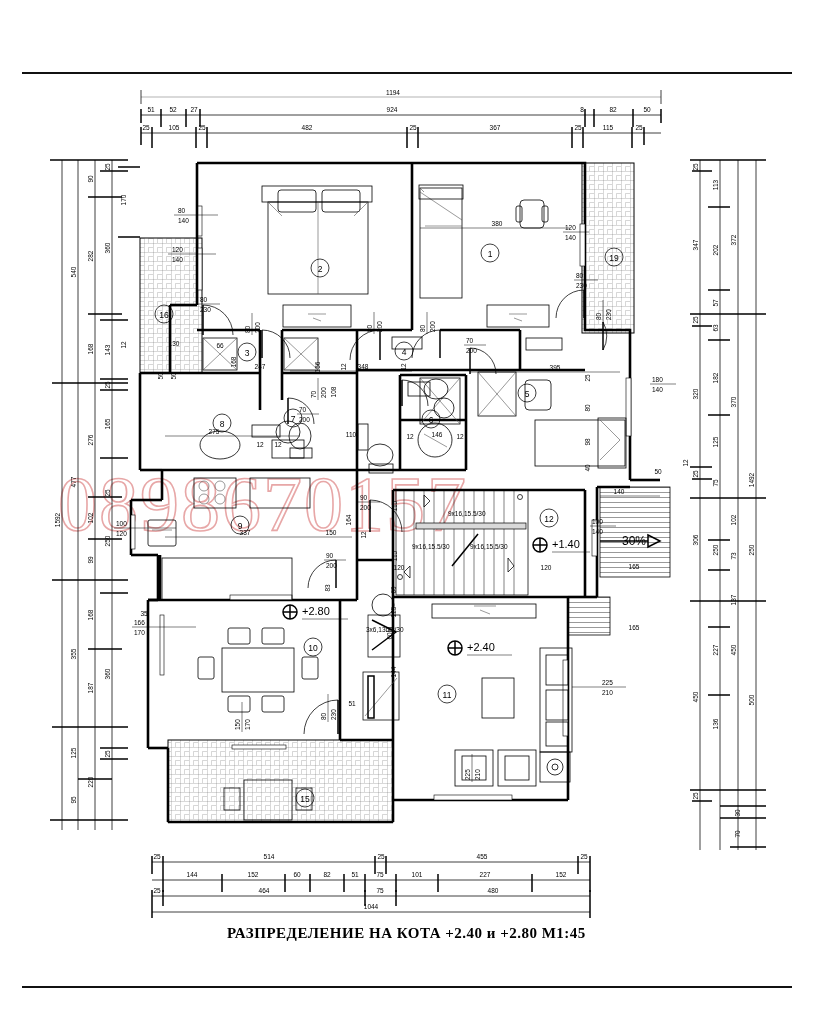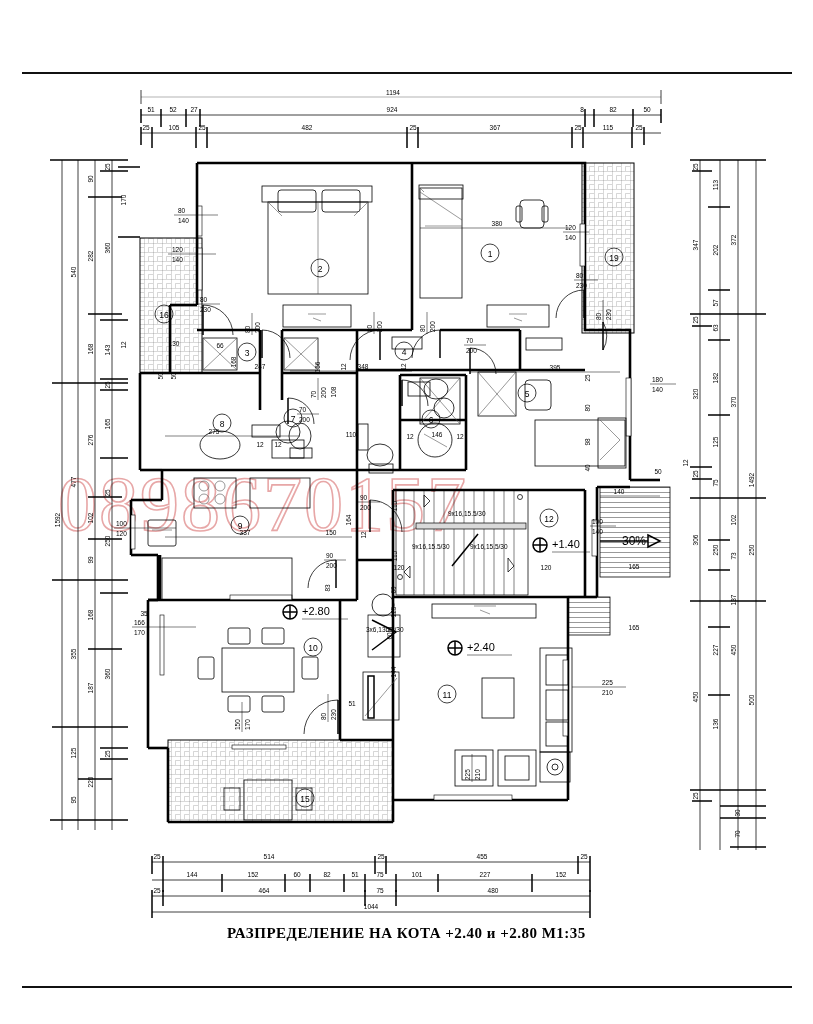--- a/index.html
+++ b/index.html
@@ -836,14 +836,14 @@
       <text class="dimtxt" x="493" y="893" text-anchor="middle">480</text>
 
       <line class="thin" x1="152" y1="912" x2="590" y2="912"></line>
       <line class="med" x1="152" y1="906" x2="152" y2="918"></line>
       <line class="med" x1="590" y1="906" x2="590" y2="918"></line>
       <text class="dimtxt" x="371" y="909" text-anchor="middle">1044</text>
     </g>
 
   </svg>
 
-  <div id="title">РАЗПРЕДЕЛЕНИЕ НА КОТА  +2.40 и +2.80   М1:35</div>
+  <div id="title">РАЗПРЕДЕЛЕНИЕ НА КОТА  +2.40 и +2.80   М1:45</div>
 </div>
 
 </body></html>

